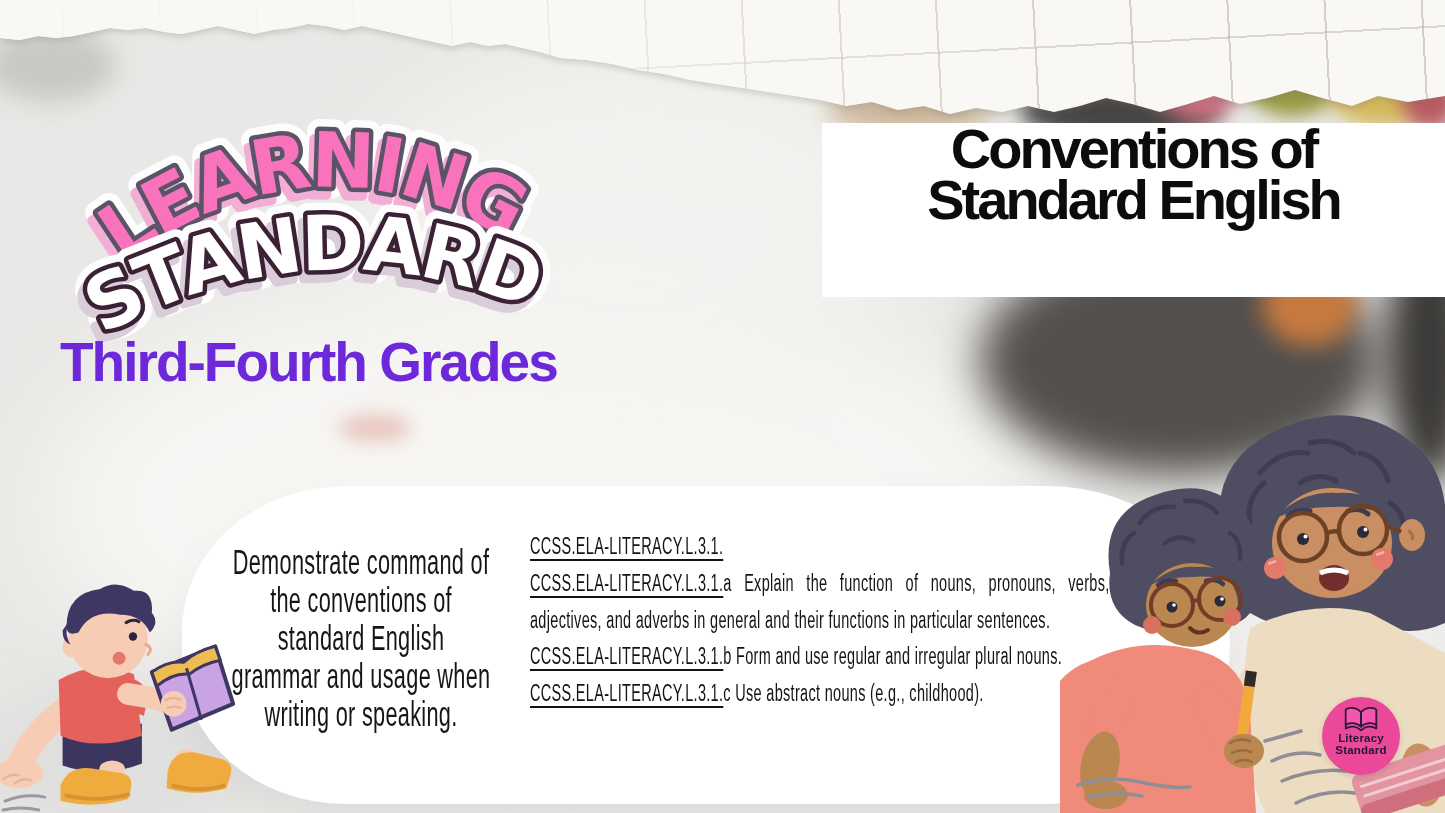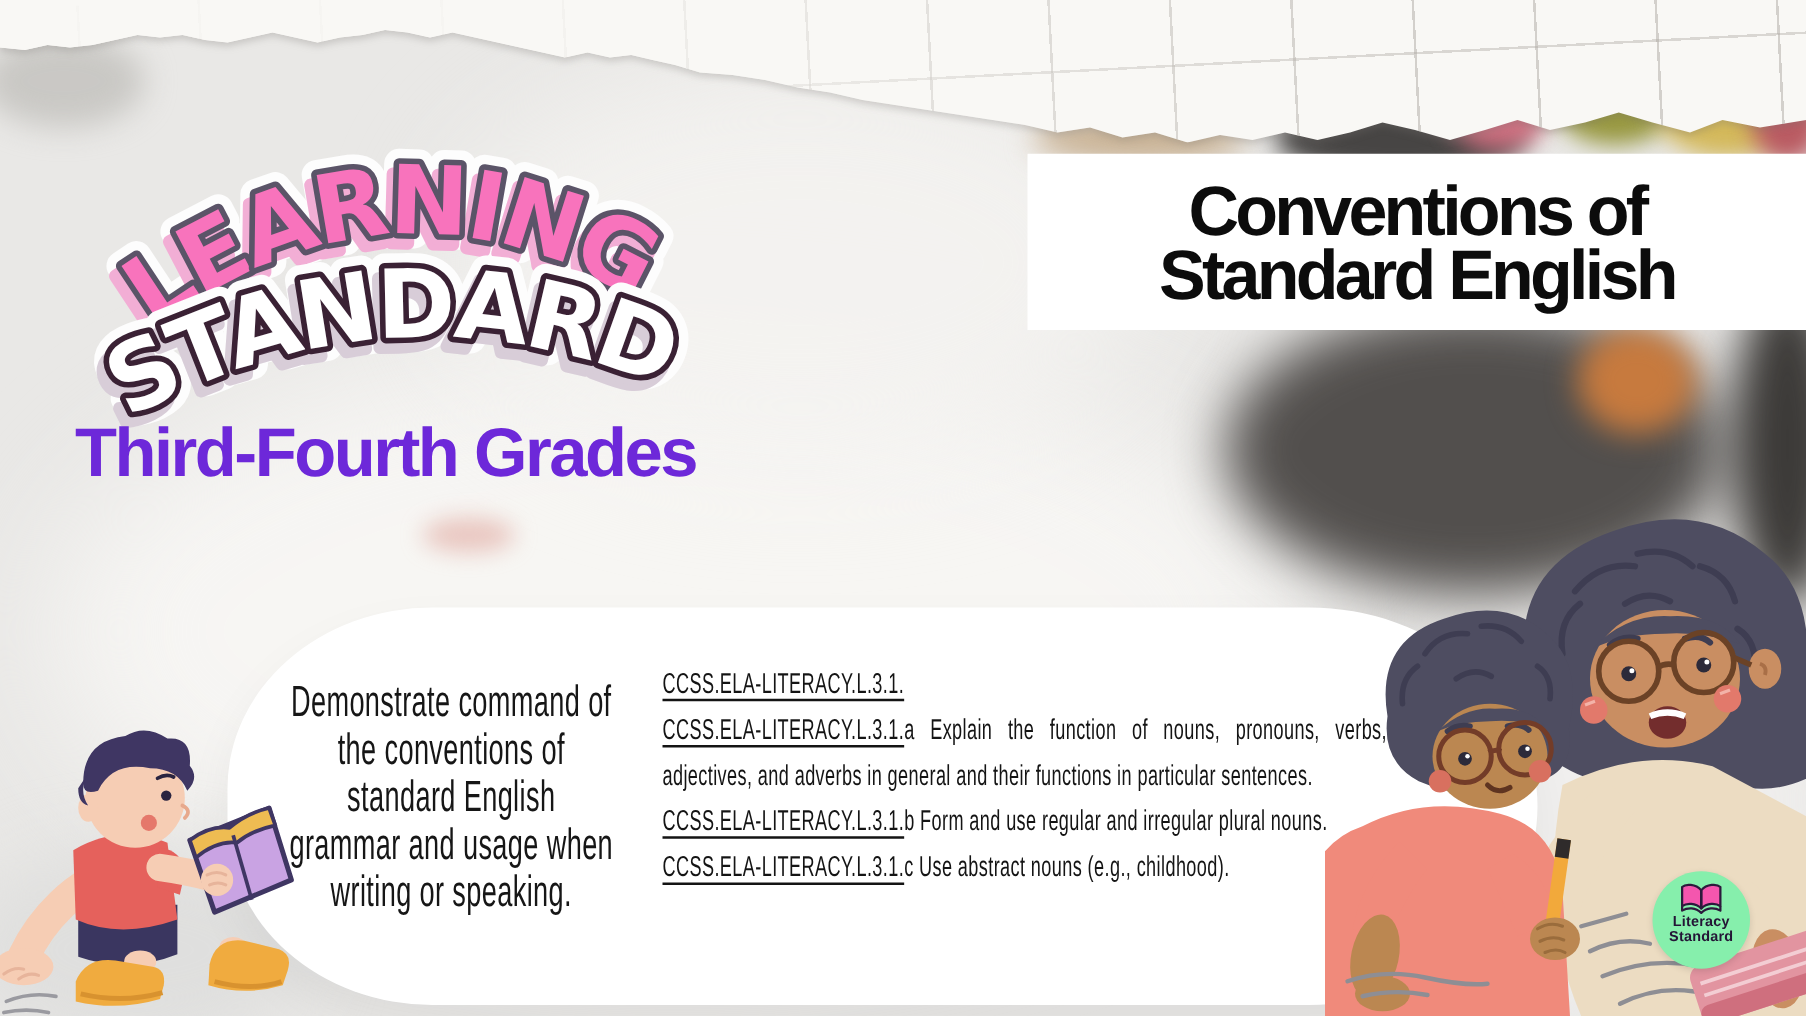--- a/index.html
+++ b/index.html
@@ -63,22 +63,22 @@
   .main1{ fill:#f873bc; stroke:#5b5468; stroke-width:9px; paint-order:stroke; }
   .shad2{ fill:#d8cdd8; stroke:#d8cdd8; stroke-width:10px; paint-order:stroke; transform:translate(-5px,8px); }
   .main2{ fill:#ffffff; stroke:#3a2134; stroke-width:9px; paint-order:stroke; }
 
   
   .grade-title{
     position:absolute; left:60px; top:330px; width:640px;
     font-size:55px; font-weight:bold; letter-spacing:-2px; color:#6d28d9;
   }
   .title-box{
-    position:absolute; left:822px; top:123px; width:623px; height:141px;
-    background:#ffffff; display:flex; flex-direction:column; justify-content:center; align-items:center;
+    position:absolute; left:822px; top:123px; width:623px; height:174px;
+    background:#ffffff; display:flex; flex-direction:column; align-items:center;
   }
   .title-box .tline{
     font-size:56px; font-weight:bold; letter-spacing:-3px; line-height:51px; color:#0c0c0c; white-space:nowrap;
   }
 
   
   .blob{
     position:absolute; left:182px; top:486px; width:1048px; height:318px;
     background:#ffffff; border-radius:170px 190px 190px 170px / 150px 165px 165px 150px;
     box-shadow:0 18px 40px rgba(0,0,0,.05);
@@ -102,21 +102,21 @@
     text-decoration:underline; text-decoration-thickness:2px; text-underline-offset:5px;
   }
 
   
   .boy-svg{ position:absolute; left:0; top:575px; width:262px; height:238px; }
   .momkid-svg{ position:absolute; left:1060px; top:413px; width:385px; height:400px; }
 
   
   .badge{
     position:absolute; left:1322px; top:697px; width:78px; height:78px;
-    background:#86efac; border-radius:50%; box-shadow:0 2px 6px rgba(0,0,0,.12);
+    background:#ec4899; border-radius:50%; box-shadow:0 2px 6px rgba(0,0,0,.12);
     display:flex; flex-direction:column; align-items:center; padding-top:9px;
   }
   .badge-book{ width:38px; height:27px; }
   .badge-text{
     font-size:11.5px; line-height:11.5px; font-weight:bold; color:#241536; text-align:center; letter-spacing:.2px;
   }
 </style>
 </head>
 <body>
 

